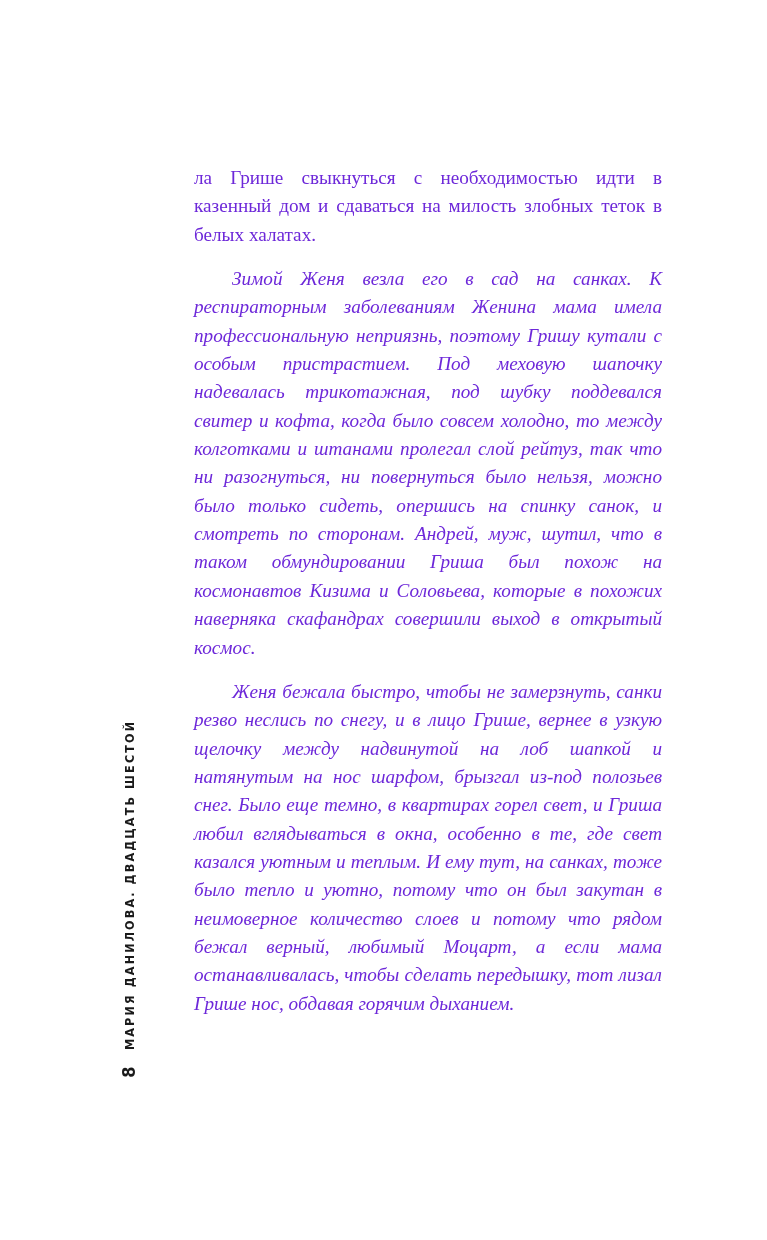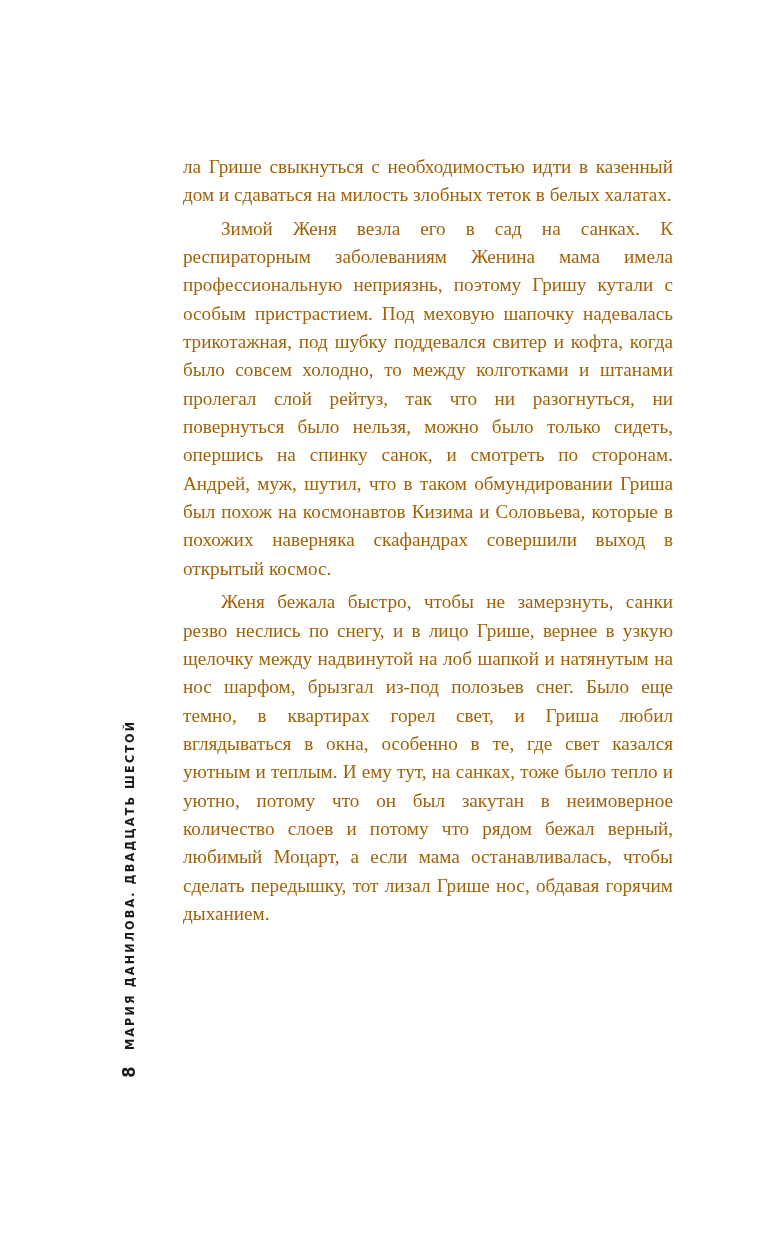--- a/index.html
+++ b/index.html
@@ -62,32 +62,33 @@
 
   
   .text-column {
     position: absolute;
     left: 178px;
     top: 148px;
     width: 500px;
   }
 
   .para {
-    margin: 5px;
+    margin: 16px;
     font-size: 19.2px;
     line-height: 28.35px;
     text-align: justify;
     text-justify: inter-word;
     hyphens: manual;
     -webkit-hyphens: manual;
-    color: #a16207;
+    color: #6d28d9;
   }
 
   .para.indent {
     text-indent: 38px;
+    font-style: italic;
   }
 
   .para.cont {
     text-indent: 0;
   }
 </style>
 </head>
 <body>
 
 <div id="page">

